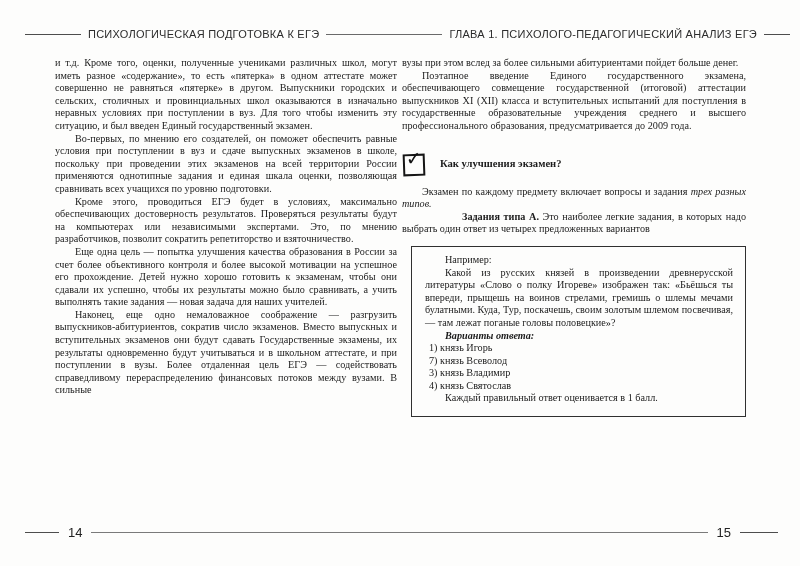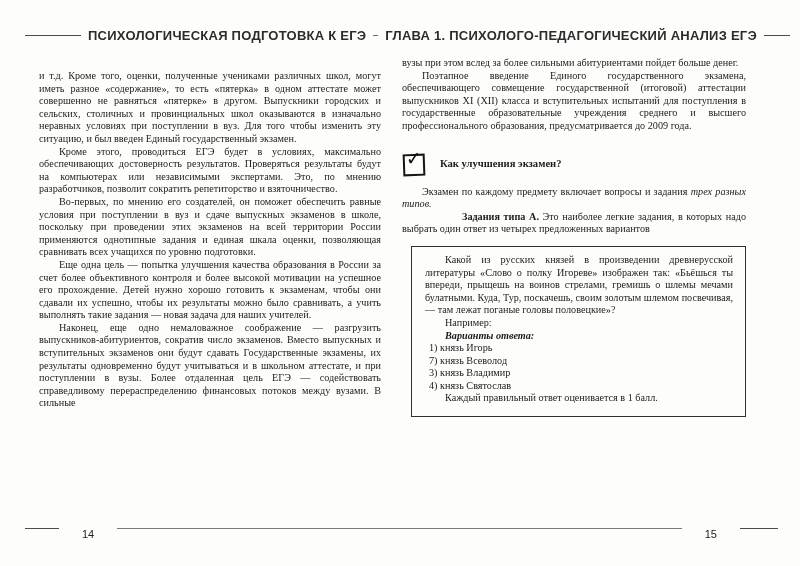--- a/index.html
+++ b/index.html
@@ -6,40 +6,40 @@
   .sheet {
     position:relative; width:800px; height:566px;
     background:#fdfdfc; overflow:hidden;
     font-family:"Liberation Serif", serif; color:#1b1b1b;
   }
   
   .running-head {
     position:absolute; top:28px; left:0; right:0;
     display:flex; align-items:center; gap:7px;
     font-family:"Liberation Sans", sans-serif;
-    font-size:13px; font-weight:bold; letter-spacing:0.25px; color:#2c2c2c;
+    font-size:11px; font-weight:normal; letter-spacing:0.25px; color:#2c2c2c;
     white-space:nowrap;
   }
   .rule { height:1px; background:#4d4d4d; }
   .rh-rule-a { width:56px; margin-left:25px; }
   .rh-rule-b { flex:1; background:#6a6a6a; }
   .rh-rule-c { width:26px; margin-right:10px; }
   
   .page-footer {
     position:absolute; bottom:26px; left:0; right:0;
-    display:flex; gap:23px;
+    display:flex; align-items:center; gap:9px;
     font-family:"Liberation Sans", sans-serif;
-    font-size:11px; color:#222; white-space:nowrap;
+    font-size:13px; color:#222; white-space:nowrap;
   }
   .pf-rule-a { width:34px; margin-left:25px; }
   .pf-rule-b { flex:1; background:#7a7a7a; }
   .pf-rule-c { width:38px; margin-right:22px; }
   
   .col { position:absolute; top:57px; font-size:10.2px; line-height:12.6px; text-align:justify; }
-  .col-left  { left:39px;  width:342px;margin-top:13px; }
+  .col-left  { left:55px;  width:342px; }
   .col-right { left:402px; width:344px; }
   .col p { margin:0; text-indent:20px; }
   .col p.no-indent { text-indent:0; }
   
   .qa-head { display:flex; align-items:flex-start; gap:15px; margin-top:21px; margin-bottom:10px; }
   .checkbox {
     flex:0 0 auto; width:18px; height:18px; margin-left:1px;
     border:2px solid #151515; transform:rotate(-2deg);
     position:relative; background:#fdfdfc;
   }
@@ -71,44 +71,44 @@
   <div class="running-head">
     <div class="rule rh-rule-a"></div>
     <span>ПСИХОЛОГИЧЕСКАЯ ПОДГОТОВКА К ЕГЭ</span>
     <div class="rule rh-rule-b"></div>
     <span>ГЛАВА 1. ПСИХОЛОГО-ПЕДАГОГИЧЕСКИЙ АНАЛИЗ ЕГЭ</span>
     <div class="rule rh-rule-c"></div>
   </div>
 
   <div class="col col-left">
     <p class="no-indent">и т.д. Кроме того, оценки, полученные учениками различных школ, могут иметь разное «содержание», то есть «пятерка» в одном аттестате может совершенно не равняться «пятерке» в другом. Выпускники городских и сельских, столичных и провинциальных школ оказываются в изначально неравных условиях при поступлении в вуз. Для того чтобы изменить эту ситуацию, и был введен Единый государственный экзамен.</p>
+    <p>Во-первых, по мнению его создателей, он поможет обеспечить равные условия при поступлении в вуз и сдаче выпускных экзаменов в школе, поскольку при проведении этих экзаменов на всей территории России применяются однотипные задания и единая шкала оценки, позволяющая сравнивать всех учащихся по уровню подготовки.</p>
     <p>Кроме этого, проводиться ЕГЭ будет в условиях, максимально обеспечивающих достоверность результатов. Проверяться результаты будут на компьютерах или независимыми экспертами. Это, по мнению разработчиков, позволит сократить репетиторство и взяточничество.</p>
-    <p>Во-первых, по мнению его создателей, он поможет обеспечить равные условия при поступлении в вуз и сдаче выпускных экзаменов в школе, поскольку при проведении этих экзаменов на всей территории России применяются однотипные задания и единая шкала оценки, позволяющая сравнивать всех учащихся по уровню подготовки.</p>
     <p>Еще одна цель — попытка улучшения качества образования в России за счет более объективного контроля и более высокой мотивации на успешное его прохождение. Детей нужно хорошо готовить к экзаменам, чтобы они сдавали их успешно, чтобы их результаты можно было сравнивать, а учить выполнять такие задания — новая задача для наших учителей.</p>
     <p>Наконец, еще одно немаловажное соображение — разгрузить выпускников-абитуриентов, сократив число экзаменов. Вместо выпускных и вступительных экзаменов они будут сдавать Государственные экзамены, их результаты одновременно будут учитываться и в школьном аттестате, и при поступлении в вузы. Более отдаленная цель ЕГЭ — содействовать справедливому перераспределению финансовых потоков между вузами. В сильные</p>
   </div>
 
   <div class="col col-right">
     <p class="no-indent">вузы при этом вслед за более сильными абитуриентами пойдет больше денег.</p>
     <p>Поэтапное введение Единого государственного экзамена, обеспечивающего совмещение государственной (итоговой) аттестации выпускников XI (XII) класса и вступительных испытаний для поступления в государственные образовательные учреждения среднего и высшего профессионального образования, предусматривается до 2009 года.</p>
 
     <div class="qa-head">
       <span class="checkbox">
         <span class="tick">✓</span>
       </span>
       <span class="qa-title">Как улучшения экзамен?</span>
     </div>
 
     <p class="intro"><span>Экзамен по каждому предмету включает вопросы и задания </span><em>трех разных типов.</em></p>
 
     <p class="task-a"><b>Задания типа А.</b><span> Это наиболее легкие задания, в которых надо выбрать один ответ из четырех предложенных вариантов</span></p>
 
     <div class="example-box">
+      <p>Например:</p>
       <p>Какой из русских князей в произведении древнерусской литературы «Слово о полку Игореве» изображен так: «Бьёшься ты впереди, прыщешь на воинов стрелами, гремишь о шлемы мечами булатными. Куда, Тур, поскачешь, своим золотым шлемом посвечивая, — там лежат поганые головы половецкие»?</p>
-      <p>Например:</p>
       <p class="options-label">Варианты ответа:</p>
       <div class="option-line">1) князь Игорь</div>
       <div class="option-line">7) князь Всеволод</div>
       <div class="option-line">3) князь Владимир</div>
       <div class="option-line">4) князь Святослав</div>
       <p class="scoring">Каждый правильный ответ оценивается в 1 балл.</p>
     </div>
   </div>
 
   <div class="page-footer">

